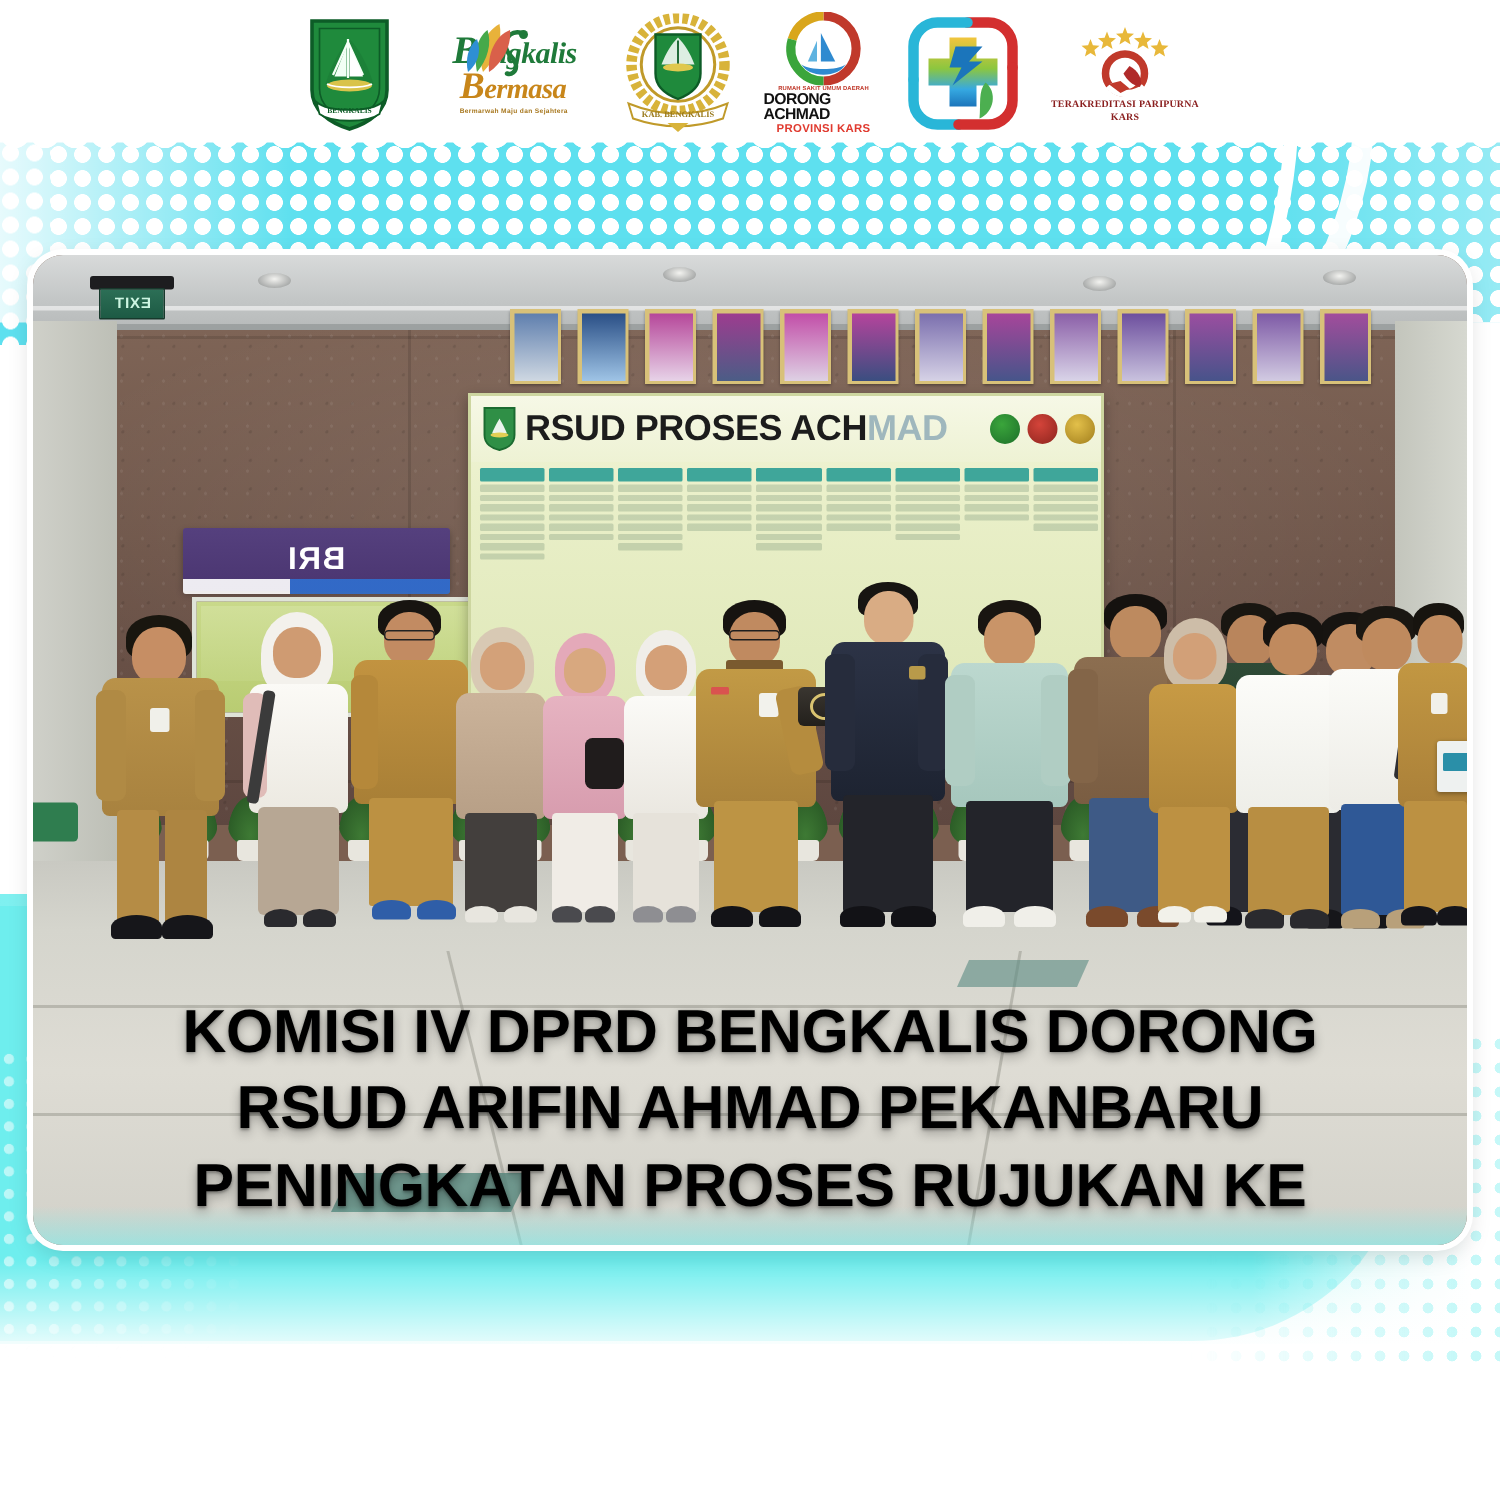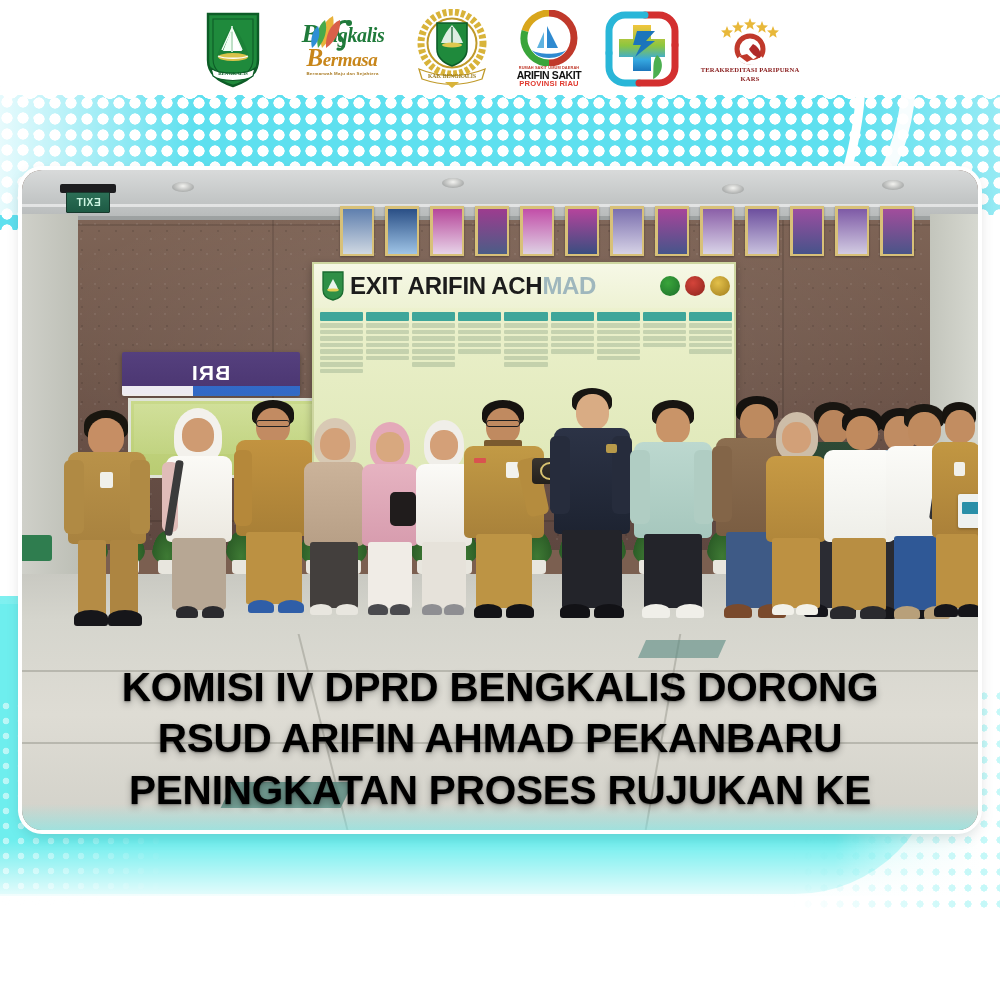--- a/index.html
+++ b/index.html
@@ -325,22 +325,22 @@
     <div class="logo lg-arifin">
       <svg width="64" height="56" viewBox="0 0 64 56">
         <path d="M32 3a25 25 0 0 1 0 50" fill="none" stroke="#c0392b" stroke-width="7"></path>
         <path d="M32 3a25 25 0 0 0-24 18" fill="none" stroke="#d9a61c" stroke-width="7"></path>
         <path d="M8 21a25 25 0 0 0 24 32" fill="none" stroke="#3aa53b" stroke-width="7"></path>
         <path d="M30 16l11 22H30Z" fill="#2f8ad0"></path>
         <path d="M27 22l-7 16h7Z" fill="#5fb3e0"></path>
         <path d="M15 40c6 5 28 5 34 0-3 5-9 8-17 8s-14-3-17-8Z" fill="#2f8ad0"></path>
       </svg>
       <div class="ar-txt1">RUMAH SAKIT UMUM DAERAH</div>
-      <div class="ar-txt2">ARIFIN SAKIT</div>
-      <div class="ar-txt3">PROVINSI RIAU</div>
+      <div class="ar-txt2">DORONG ACHMAD</div>
+      <div class="ar-txt3">PROVINSI KARS</div>
     </div>
 
     <div class="logo">
       <svg class="lg-cross" viewBox="0 0 74 76">
         <path d="M40 4h14a16 16 0 0 1 16 16v14" fill="none" stroke="#d32f2f" stroke-width="7" stroke-linecap="round"></path>
         <path d="M34 72H20A16 16 0 0 1 4 56V42" fill="none" stroke="#29b6d8" stroke-width="7" stroke-linecap="round"></path>
         <path d="M4 42V20A16 16 0 0 1 20 4h20" fill="none" stroke="#29b6d8" stroke-width="7" stroke-linecap="round"></path>
         <path d="M70 34v22a16 16 0 0 1-16 16H34" fill="none" stroke="#d32f2f" stroke-width="7" stroke-linecap="round"></path>
         <path d="M28 14h18v14h14v18H46v14H28V46H14V28h14Z" fill="url(#gcross)"></path>
         <defs>
@@ -462,21 +462,21 @@
         </div>
     </div>
 
     <div class="ph board">
       <div class="board-head">
         <svg class="bd-shield" viewBox="0 0 22 30">
           <path d="M1 1h20v18c0 6-5 9-10 10C6 28 1 25 1 19Z" fill="#2f8f46" stroke="#1b6b30" stroke-width="1.3"></path>
           <path d="M6 18c2-5 4-8 5-10 1 2 3 5 5 10Z" fill="#ffffff" opacity=".9"></path>
           <ellipse cx="11" cy="19" rx="6" ry="1.6" fill="#e2cf55"></ellipse>
         </svg>
-        <span class="board-title"><span>EXIT ARIFIN ACH</span><span class="fade">MAD</span></span>
+        <span class="board-title"><span>RSUD PROSES ACH</span><span class="fade">MAD</span></span>
         <span class="bd-logos">
           <span class="bd-lg" style="background:radial-gradient(circle at 40% 35%,#3aa53b,#1d6f2a);"></span>
           <span class="bd-lg" style="background:radial-gradient(circle at 40% 35%,#d4443a,#8c241d);"></span>
           <span class="bd-lg" style="background:radial-gradient(circle at 40% 35%,#e3c04a,#a07d1c);"></span>
         </span>
       </div>
       <div class="board-grid">
         <div class="bcol">
             <i class="bcap"></i>
             <i class="brow"></i>

